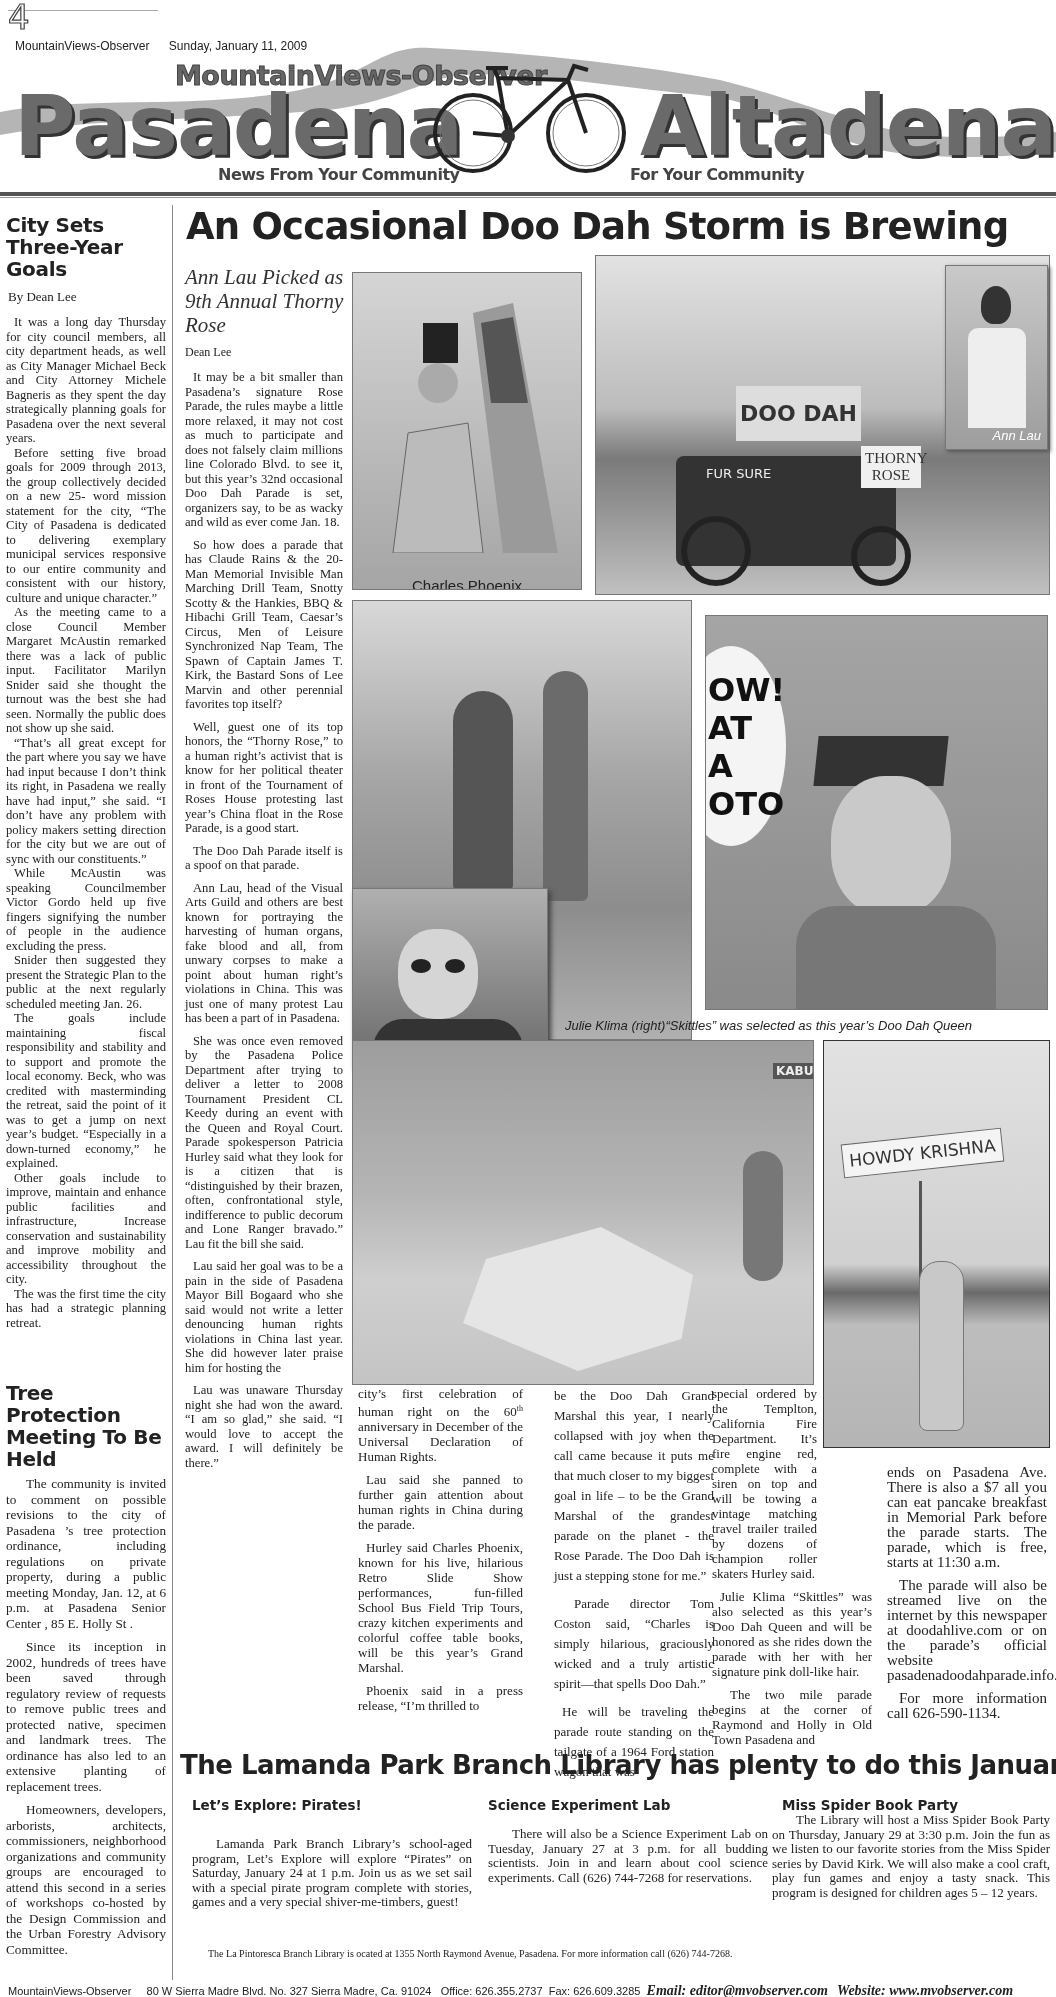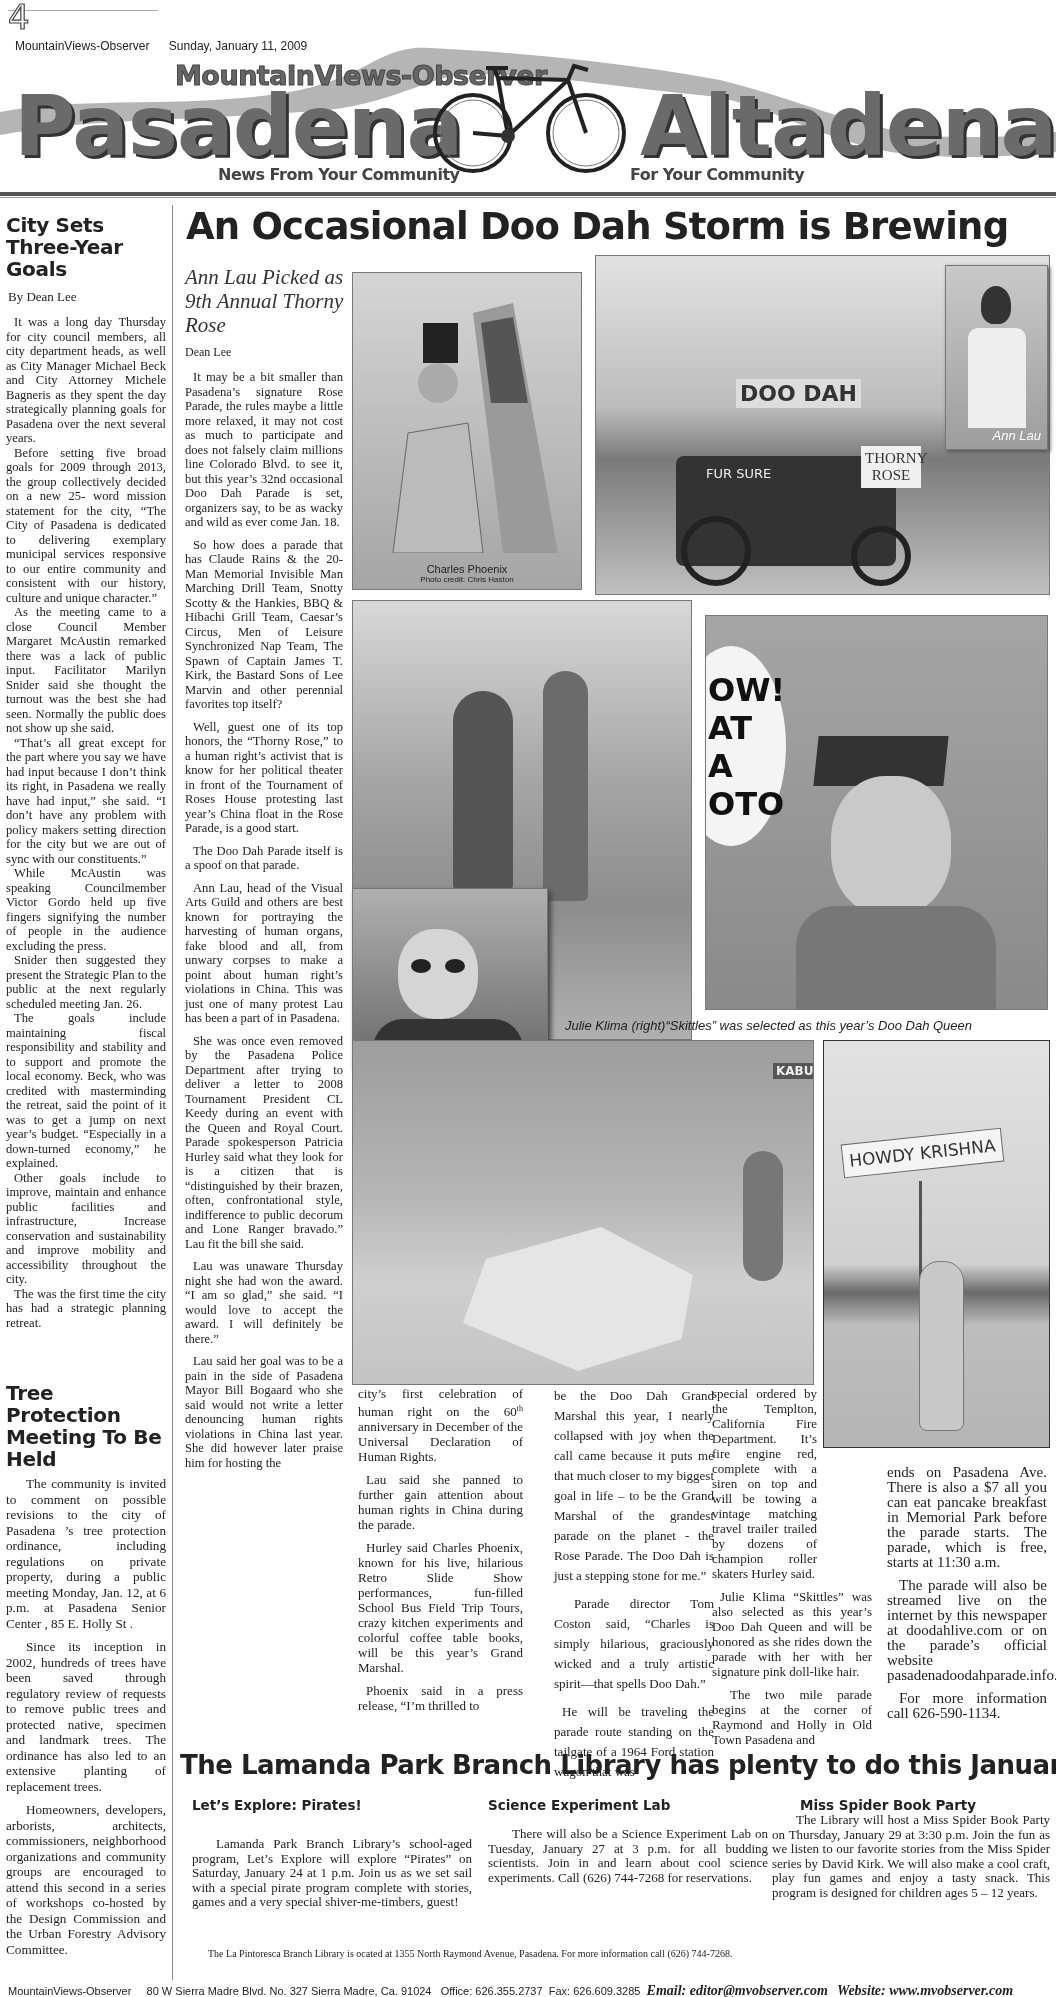--- a/index.html
+++ b/index.html
@@ -94,38 +94,38 @@
 <div class="abs subhead">Ann Lau Picked as 9th Annual Thorny Rose</div>
 <div class="abs" style="left:185px;top:345px;font-size:12px">Dean Lee</div>
 
 <div class="abs body-text" style="left:185px;top:370px;width:158px">
   <p>It may be a bit smaller than Pasadena’s signature Rose Parade, the rules maybe a little more relaxed, it may not cost as much to participate and does not falsely claim millions line Colorado Blvd. to see it, but this year’s 32nd occasional Doo Dah Parade is set, organizers say, to be as wacky and wild as ever come Jan. 18.</p>
   <p class="gap">So how does a parade that has Claude Rains &amp; the 20-Man Memorial Invisible Man Marching Drill Team, Snotty Scotty &amp; the Hankies, BBQ &amp; Hibachi Grill Team, Caesar’s Circus, Men of Leisure Synchronized Nap Team, The Spawn of Captain James T. Kirk, the Bastard Sons of Lee Marvin and other perennial favorites top itself?</p>
   <p class="gap">Well, guest one of its top honors, the “Thorny Rose,” to a human right’s activist that is know for her political theater in front of the Tournament of Roses House protesting last year’s China float in the Rose Parade, is a good start.</p>
   <p class="gap">The Doo Dah Parade itself is a spoof on that parade.</p>
   <p class="gap">Ann Lau, head of the Visual Arts Guild and others are best known for portraying the harvesting of human organs, fake blood and all, from unwary corpses to make a point about human right’s violations in China. This was just one of many protest Lau has been a part of in Pasadena.</p>
   <p class="gap">She was once even removed by the Pasadena Police Department after trying to deliver a letter to 2008 Tournament President CL Keedy during an event with the Queen and Royal Court. Parade spokesperson Patricia Hurley said what they look for is a citizen that is “distinguished by their brazen, often, confrontational style, indifference to public decorum and Lone Ranger bravado.” Lau fit the bill she said.</p>
+  <p class="gap">Lau said her goal was to be a pain in the side of Pasadena Mayor Bill Bogaard who she said would not write a letter denouncing human rights violations in China last year. She did however later praise him for hosting the</p>
   <p class="gap">Lau was unaware Thursday night she had won the award. “I am so glad,” she said. “I would love to accept the award. I will definitely be there.”</p>
-  <p class="gap">Lau said her goal was to be a pain in the side of Pasadena Mayor Bill Bogaard who she said would not write a letter denouncing human rights violations in China last year. She did however later praise him for hosting the</p>
 </div>
 
 <div class="abs photo" style="left:352px;top:272px;width:230px;height:318px;background:linear-gradient(180deg,#d5d5d5,#a5a5a5)">
   <svg width="230" height="280" viewBox="0 0 230 280">
     <path d="M120 40 L160 30 L205 280 L150 280 Z" fill="#9a9a9a"></path>
     <path d="M128 50 L160 44 L175 130 L138 130Z" fill="#555"></path>
     <rect x="70" y="50" width="35" height="40" fill="#222"></rect>
     <circle cx="85" cy="110" r="20" fill="#aaa"></circle>
     <path d="M40 280 L55 160 L115 150 L130 280Z" fill="#bbb" stroke="#666"></path>
   </svg>
-  <div class="ph-label" style="font-size:11px;margin-top:6px">Charles Phoenix</div>
+  <div class="ph-label" style="font-size:15px;margin-top:20px">Charles Phoenix</div>
   <div class="ph-label" style="font-size:8px">Photo credit: Chris Haston</div>
 </div>
 
 <div class="abs photo" style="left:595px;top:255px;width:455px;height:340px;background:linear-gradient(180deg,#e2e2e2 0%,#bcbcbc 45%,#7a7a7a 60%,#c0c0c0 100%)">
-  <div class="abs" style="left:140px;top:123px;font-family:'DejaVu Sans',sans-serif;font-weight:bold;font-size:22px;color:#333;background:#ddd;padding:2px 4px">DOO DAH</div>
+  <div class="abs" style="left:140px;top:130px;font-family:'DejaVu Sans',sans-serif;font-weight:bold;font-size:22px;color:#333;background:#ddd;padding:15px 4px">DOO DAH</div>
   <div class="abs" style="left:80px;top:200px;width:220px;height:110px;background:#333;border-radius:8px"></div>
   <div class="abs" style="left:110px;top:210px;font-size:13px;color:#eee;font-family:'DejaVu Sans',sans-serif">FUR SURE</div>
   <div class="abs" style="left:265px;top:190px;width:60px;background:#f0f0f0;font-size:15px;color:#333;text-align:center;padding:4px">THORNY ROSE</div>
   <div class="abs" style="left:85px;top:260px;width:70px;height:70px;border:6px solid #222;border-radius:50%"></div>
   <div class="abs" style="left:255px;top:270px;width:60px;height:60px;border:6px solid #222;border-radius:50%"></div>
 </div>
 <div class="abs photo" style="left:945px;top:265px;width:103px;height:185px;background:linear-gradient(180deg,#c9c9c9,#9d9d9d);box-shadow:2px 2px 4px #555">
   <div class="abs" style="left:35px;top:20px;width:30px;height:38px;background:#333;border-radius:50% 50% 40% 40%"></div>
   <div class="abs" style="left:22px;top:62px;width:58px;height:100px;background:#eee;border-radius:10px 10px 0 0"></div>
   <div class="abs sans" style="right:6px;bottom:6px;font-style:italic;font-size:13px;color:#fff">Ann Lau</div>
@@ -193,21 +193,21 @@
       <p>Lamanda Park Branch Library’s school-aged program, Let’s Explore will explore “Pirates” on Saturday, January 24 at 1 p.m. Join us as we set sail with a special pirate program complete with stories, games and a very special shiver-me-timbers, guest!</p>
     </div>
 </div>
 <div class="abs" style="left:488px;top:1797px;width:280px">
   <div class="lib-sub">Science Experiment Lab</div>
   <div class="lib-body" style="margin-top:14px">
       <p>There will also be a Science Experiment Lab on Tuesday, January 27 at 3 p.m. for all budding scientists. Join in and learn about cool science experiments. Call (626) 744-7268 for reservations.</p>
     </div>
 </div>
 <div class="abs" style="left:772px;top:1797px;width:278px">
-  <div class="lib-sub" style="margin-left:28px">Miss Spider Book Party</div>
+  <div class="lib-sub" style="margin-left:10px">Miss Spider Book Party</div>
   <div class="lib-body" style="">
       <p>The Library will host a Miss Spider Book Party on Thursday, January 29 at 3:30 p.m. Join the fun as we listen to our favorite stories from the Miss Spider series by David Kirk. We will also make a cool craft, play fun games and enjoy a tasty snack. This program is designed for children ages 5 – 12 years.</p>
     </div>
 </div>
 <div class="abs" style="left:208px;top:1948px;font-size:10px;white-space:nowrap">The La Pintoresca Branch Library is ocated at 1355 North Raymond Avenue, Pasadena. For more information call (626) 744-7268.</div>
 
 <div class="abs footer sans">
   <span>MountainViews-Observer</span>&nbsp;&nbsp;&nbsp;&nbsp;
   <span>80 W Sierra Madre Blvd.  No. 327   Sierra Madre, Ca.  91024</span>&nbsp;&nbsp;
   <span>Office:  626.355.2737</span>&nbsp;

